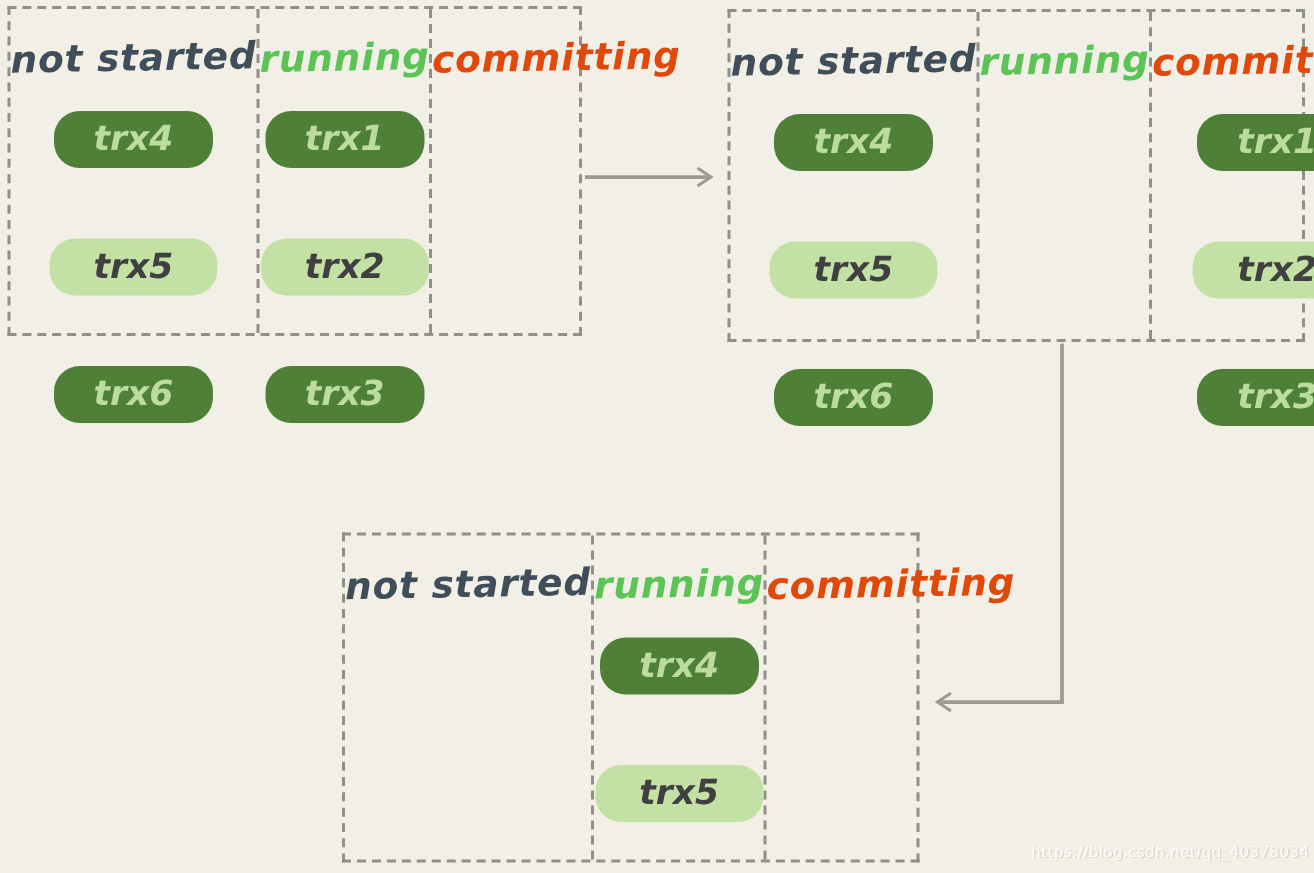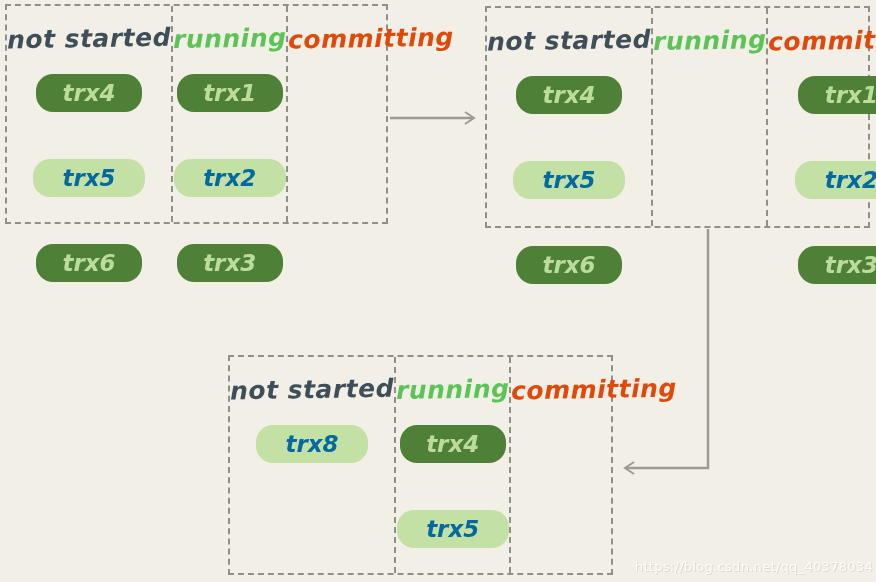--- a/index.html
+++ b/index.html
@@ -62,35 +62,35 @@
     font-weight: 700;
     font-style: italic;
     margin-top: -1px;
   }
   .pill.dark {
     background: #4f8038;
     color: #bcdc9e;
   }
   .pill.light {
     background: #c4e1a5;
-    color: #0369a1;
+    color: #404040;
     width: 112px;
   }
   .arrow-layer {
     position: absolute;
     left: 0; top: 0;
     width: 876px;
     height: 582px;
     pointer-events: none;
   }
   .watermark {
     position: absolute;
     right: 3px;
     bottom: 8px;
-    font-size: 13px;
+    font-size: 10px;
     color: rgba(255, 255, 255, 0.85);
     text-shadow: 1px 1px 0 rgba(170, 160, 140, 0.30);
     letter-spacing: 0.3px;
   }
 </style>
 </head>
 <body>
 
 <div class="canvas">
 
@@ -135,21 +135,20 @@
         <div class="pill light">trx2</div>
         <div class="pill dark">trx3</div>
       </div>
     </div>
   </div>
 
   <div class="group" style="left:228px; top:355px; width:385px; height:220px;">
     <div class="col divided">
       <div class="hdr notstarted">not started</div>
       <div class="pills">
-        <div class="pill light">trx8</div>
       </div>
     </div>
     <div class="col divided">
       <div class="hdr running">running</div>
       <div class="pills">
         <div class="pill dark">trx4</div>
         <div class="pill light">trx5</div>
         <div class="pill dark">trx6</div>
       </div>
     </div>

